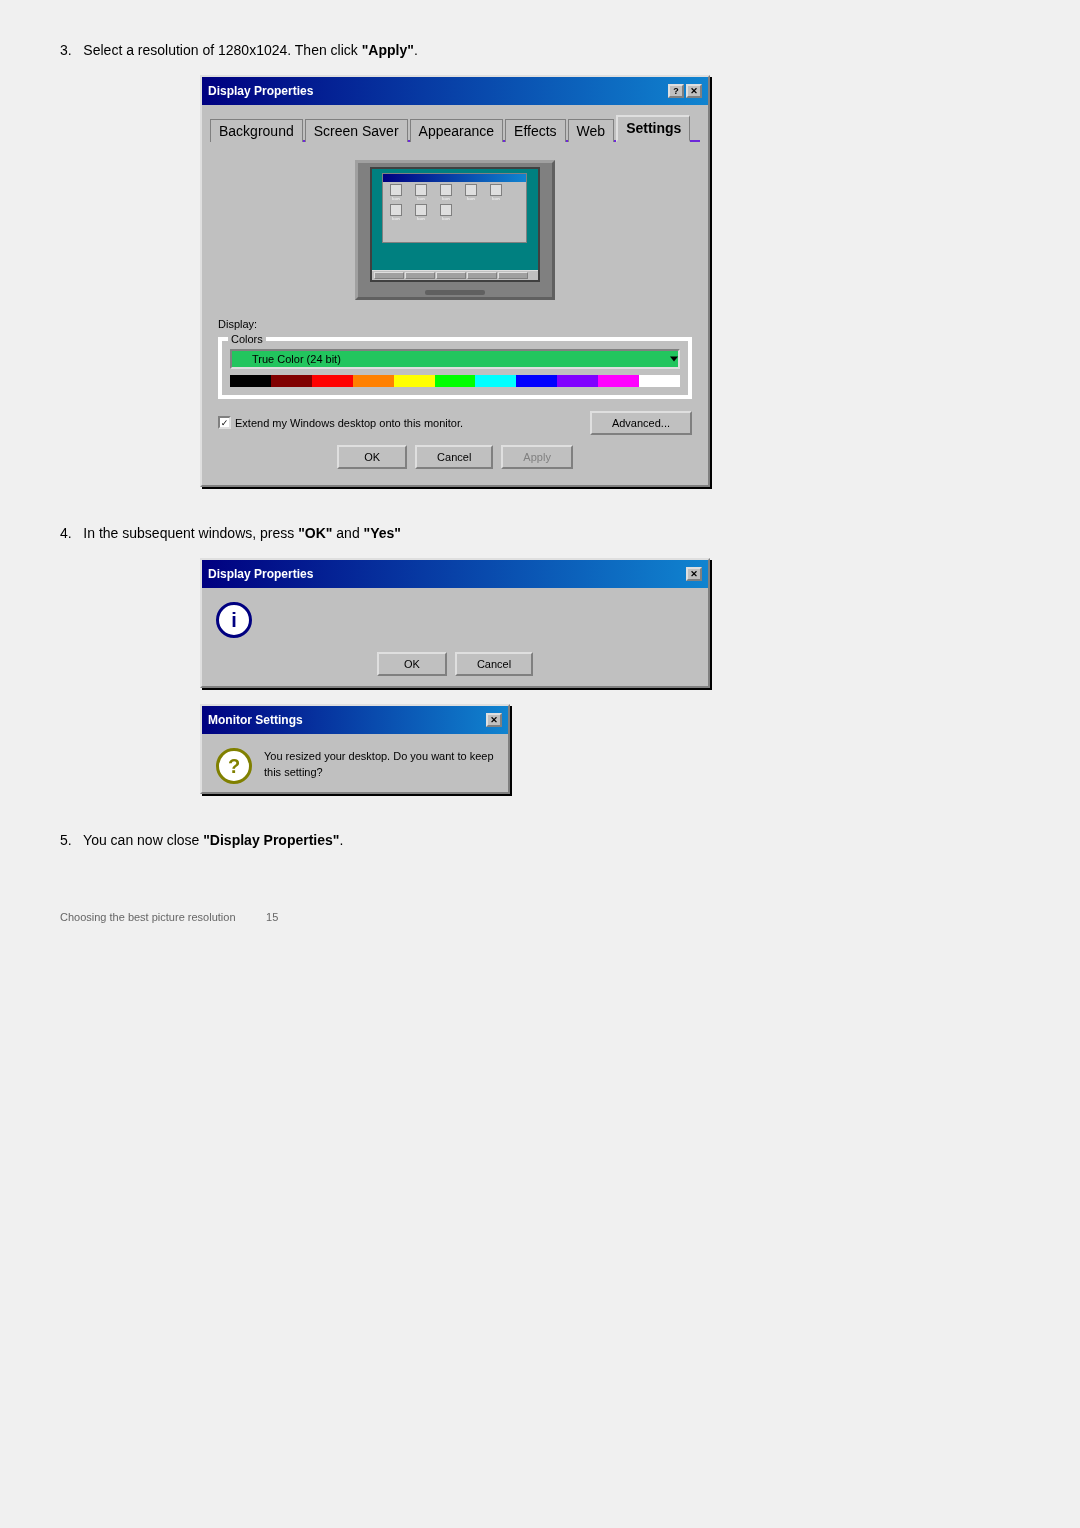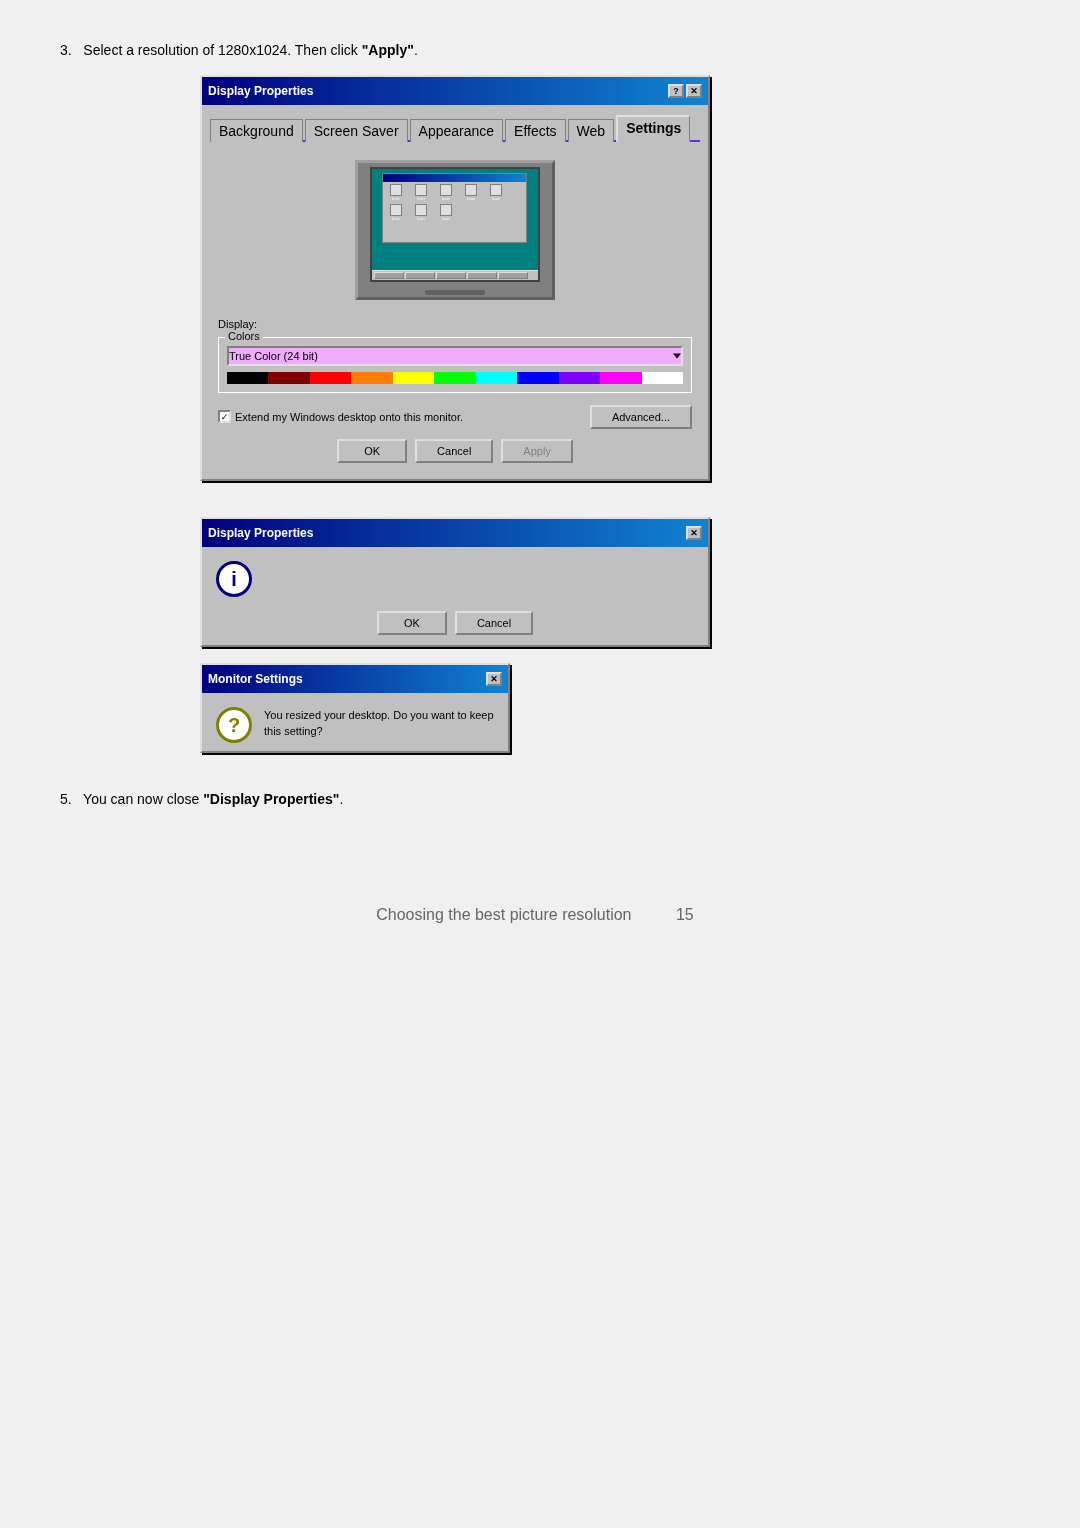--- a/index.html
+++ b/index.html
@@ -192,46 +192,46 @@
     }
 
     
     .controls-row {
       display: flex;
       gap: 10px;
       padding: 0 8px 8px 8px;
     }
 
     .group-box {
-      border: 1px solid #ffffff;
+      border: 4px solid #ffffff;
       padding: 4px 8px 8px 8px;
       flex: 1;
       position: relative;
       font-size: 11px;
     }
 
     .group-box-label {
       position: absolute;
       top: -8px;
       left: 6px;
       background: #c0c0c0;
       padding: 0 3px;
       font-size: 11px;
     }
 
     .win98-select {
       width: 100%;
       font-size: 11px;
-      background: #f0abfc;
+      background: #22c55e;
       border: 2px solid;
       border-top-color: #808080;
       border-left-color: #808080;
       border-bottom-color: #dfdfdf;
       border-right-color: #dfdfdf;
-      padding: 2px 0;
+      padding: 2px 20px;
       margin-top: 4px;
       margin-bottom: 4px;
       cursor: pointer;
       appearance: none;
       -webkit-appearance: none;
     }
 
     .color-bar {
       display: flex;
       height: 12px;
@@ -388,23 +388,23 @@
 
     .dialog-btns {
       display: flex;
       justify-content: center;
       gap: 8px;
       padding: 6px 8px 10px 8px;
     }
 
     
     .page-footer {
-      margin-top: 96px;
-      text-align: center;
-      font-size: 16px;
+      margin-top: 60px;
+      text-align: left;
+      font-size: 11px;
       color: #666;
       padding-right: 10px;
     }
 
     .fake-mini-titlebar {
       height: 8px;
       background: linear-gradient(to right, #000080, #1084d0);
       width: 100%;
     }
 
@@ -592,20 +592,24 @@
       <div class="button-row">
         <button class="win98-button">OK</button>
         <button class="win98-button">Cancel</button>
         <button class="win98-button disabled">Apply</button>
       </div>
     </div>
   </div>
 </div>
 
 <div class="step">
+  <p class="step-text">
+    <span>4.</span>&nbsp;&nbsp;
+    <span>In the subsequent windows, press </span><strong>"OK"</strong><span> and </span><strong>"Yes"</strong>
+  </p>
 
   <div class="win-dialog-small">
     <div class="win-titlebar">
       <span>Display Properties</span>
       <div class="win-titlebar-btns">
         <div class="win-btn-small">✕</div>
       </div>
     </div>
     <div class="dialog-body">
       <div class="info-icon">i</div>

